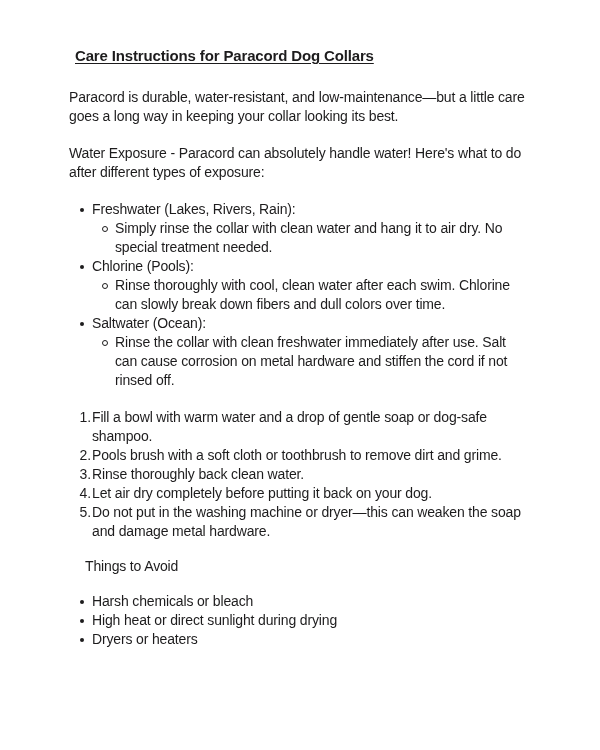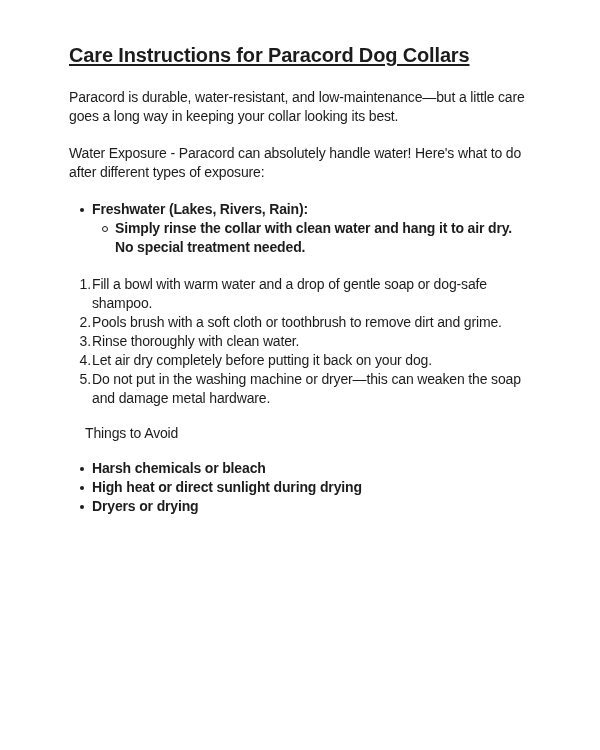--- a/index.html
+++ b/index.html
@@ -17,34 +17,34 @@
     padding: 46px 69px 0 69px;
     background: #ffffff;
   }
   .doc {
     width: 462px;
     font-size: 14px;
     line-height: 19px;
     letter-spacing: -0.15px;
   }
   .title {
-    font-size: 20px;
+    font-size: 15px;
     line-height: 19px;
     font-weight: 700;
     text-decoration: underline;
     text-underline-offset: 2px;
     margin-bottom: 23px;
+    margin-left: 6px;
   }
   p.block { margin: 0 0 18px 0; }
   .bold { font-weight: 400; }
   ul.l1 {
     list-style: none;
     padding-left: 23px;
     margin: 0 0 18px 0;
-    font-weight: bold;
   }
   ul.l1 > li { position: relative; }
   ul.l1 > li::before {
     content: "";
     position: absolute;
     left: -12px;
     top: 7.5px;
     width: 4px;
     height: 4px;
     border-radius: 50%;
@@ -108,43 +108,59 @@
 
         <li>
           <span>Freshwater (Lakes, Rivers, Rain):</span>
           <ul class="l2">
             <li>
               <span>Simply rinse the collar with clean water and hang it to air dry. No special treatment needed.</span>
             </li>
           </ul>
         </li>
 
+        <li>
+          <span>Chlorine (Pools):</span>
+          <ul class="l2">
+            <li>
+              <span>Rinse thoroughly with cool, clean water after each swim. Chlorine can slowly break down fibers and dull colors over time.</span>
+            </li>
+          </ul>
+        </li>
 
+        <li>
+          <span>Saltwater (Ocean):</span>
+          <ul class="l2">
+            <li>
+              <span>Rinse the collar with clean freshwater immediately after use. Salt can cause corrosion on metal hardware and stiffen the cord if not rinsed off.</span>
+            </li>
+          </ul>
+        </li>
       </ul>
 
 
     <ol class="steps">
 
         <li>Fill a bowl with warm water and a drop of gentle soap or dog-safe shampoo.</li>
 
         <li>Pools brush with a soft cloth or toothbrush to remove dirt and grime.</li>
 
-        <li>Rinse thoroughly with clean water.</li>
+        <li>Rinse thoroughly back clean water.</li>
 
         <li>Let air dry completely before putting it back on your dog.</li>
 
         <li>Do not put in the washing machine or dryer—this can weaken the soap and damage metal hardware.</li>
       </ol>
 
     <p class="heading">Things to Avoid</p>
 
     <ul class="l1 tight">
 
         <li>Harsh chemicals or bleach</li>
 
 
         <li>High heat or direct sunlight during drying</li>
 
-        <li>Dryers or drying</li>
+        <li>Dryers or heaters</li>
       </ul>
 
   </div>
 </div>
 
 </body></html>

